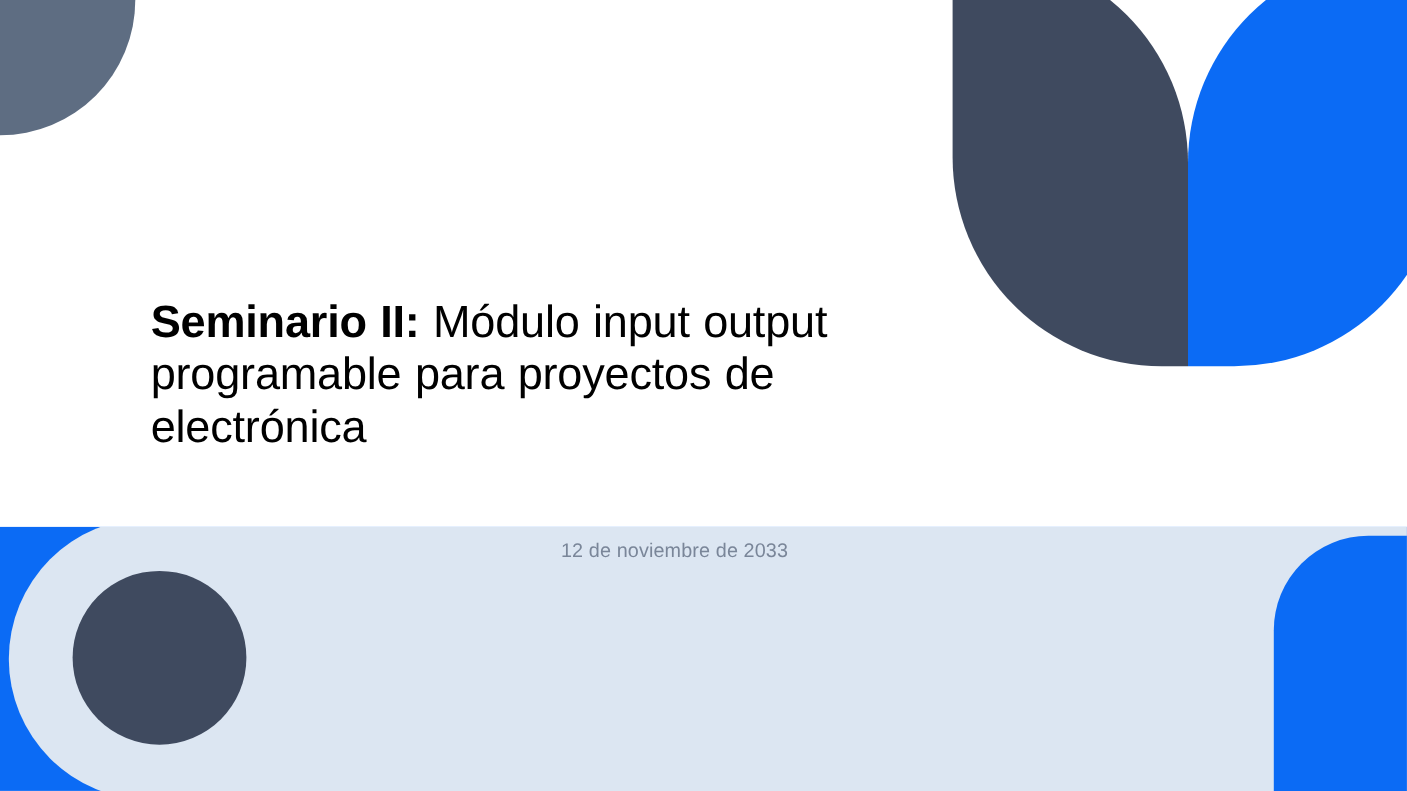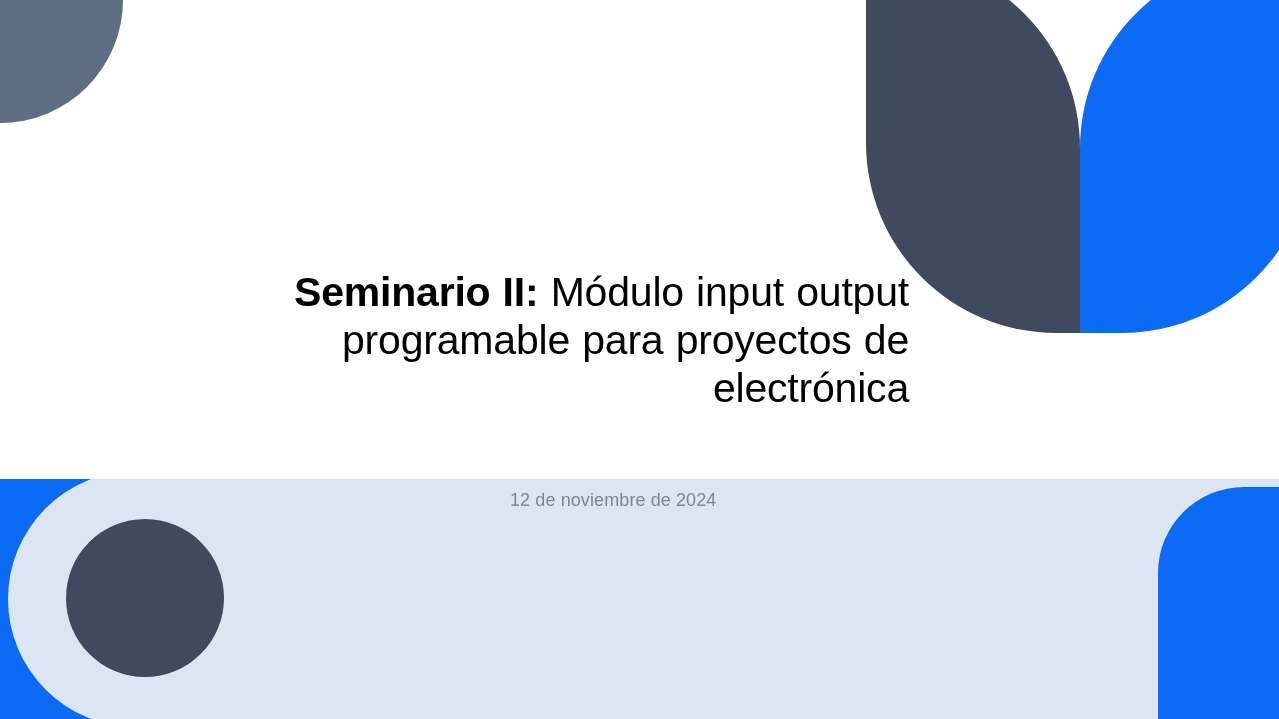--- a/index.html
+++ b/index.html
@@ -46,24 +46,23 @@
     top: -42px;
     width: 232px;
     height: 375px;
     background: #0b6bf5;
     border-radius: 190px 0 190px 0;
   }
 
   
   .title-block {
     position: absolute;
-    left: 149px;
+    left: 137px;
     top: 268px;
     width: 760px;
-    text-align: right;
   }
 
   .slide-title {
     margin: 0;
     font-size: 41px;
     line-height: 48px;
     font-weight: 400;
     color: #000000;
     letter-spacing: -0.2px;
     word-spacing: 1px;
@@ -140,15 +139,15 @@
   <div class="title-block">
     <h1 class="slide-title"><span class="lead">Seminario II:</span><span class="rest"> Módulo input output programable para proyectos de electrónica</span></h1>
   </div>
 
   <div class="footer-band">
     <div class="footer-panel"></div>
     <div class="footer-circle"></div>
     <div class="footer-blue-block"></div>
   </div>
 
-  <div class="footer-date">12 de noviembre de 2024</div>
+  <div class="footer-date">12 de noviembre de 2033</div>
 
 </div>
 
 </body></html>

